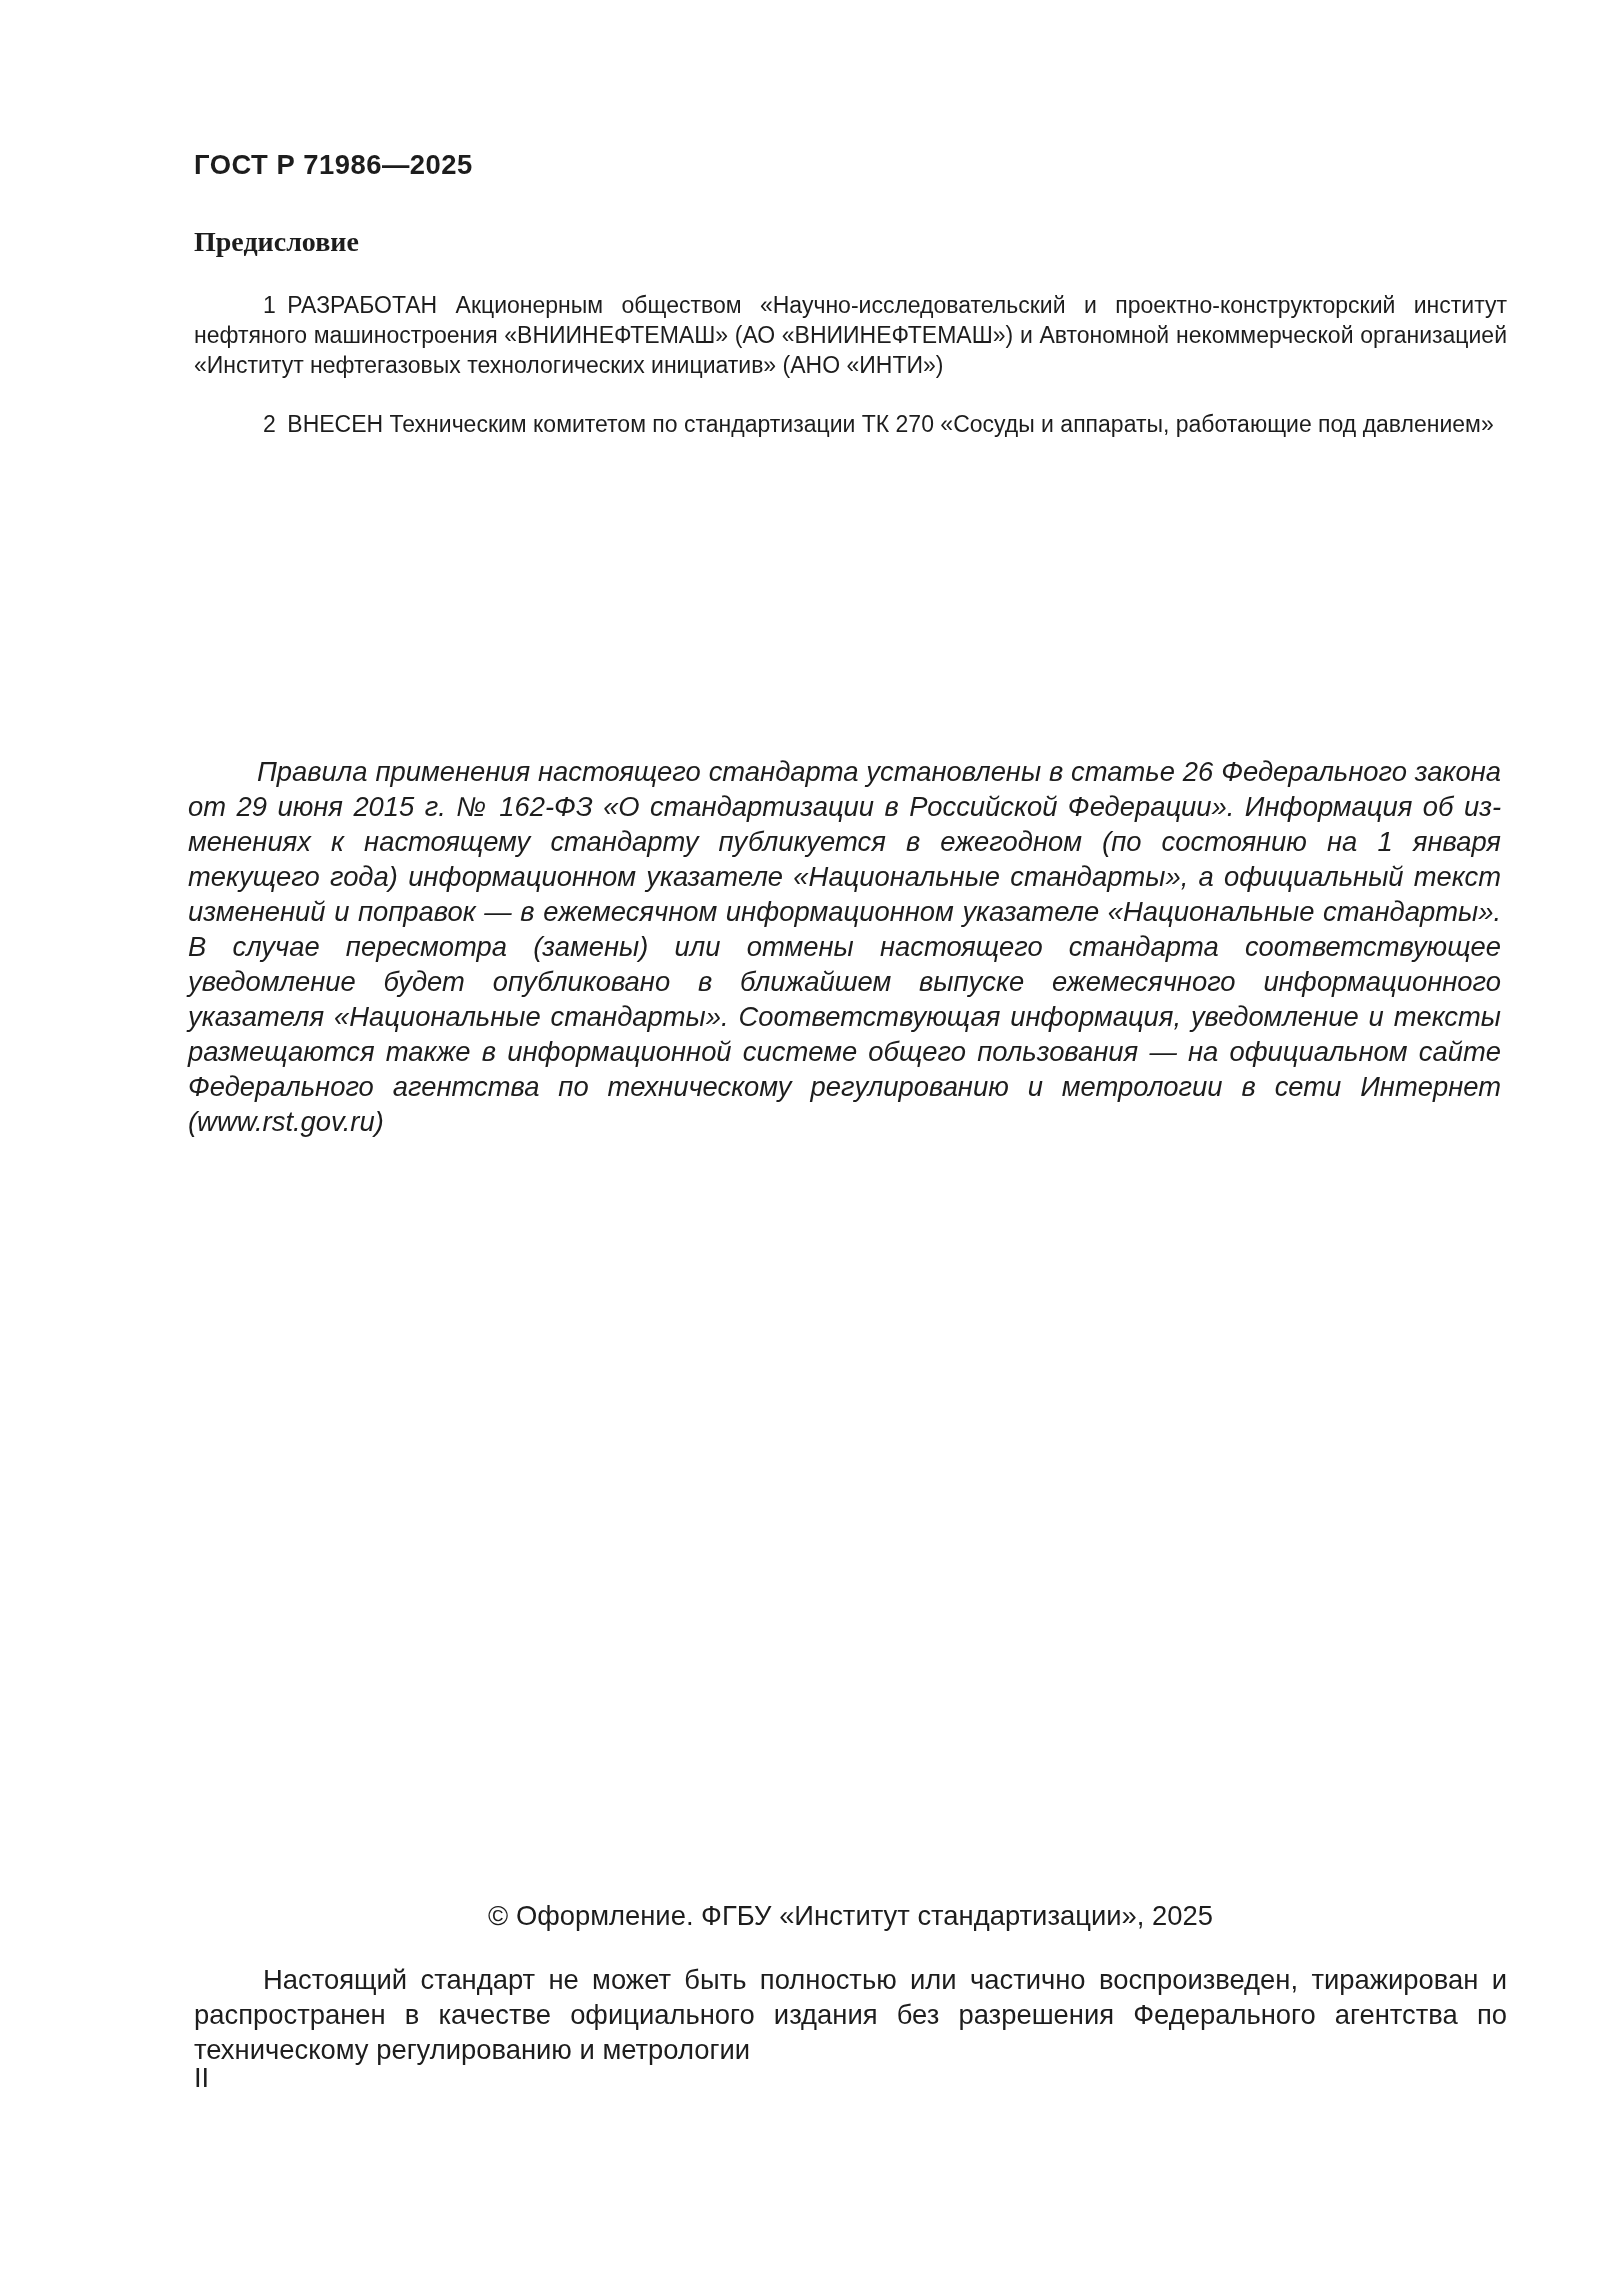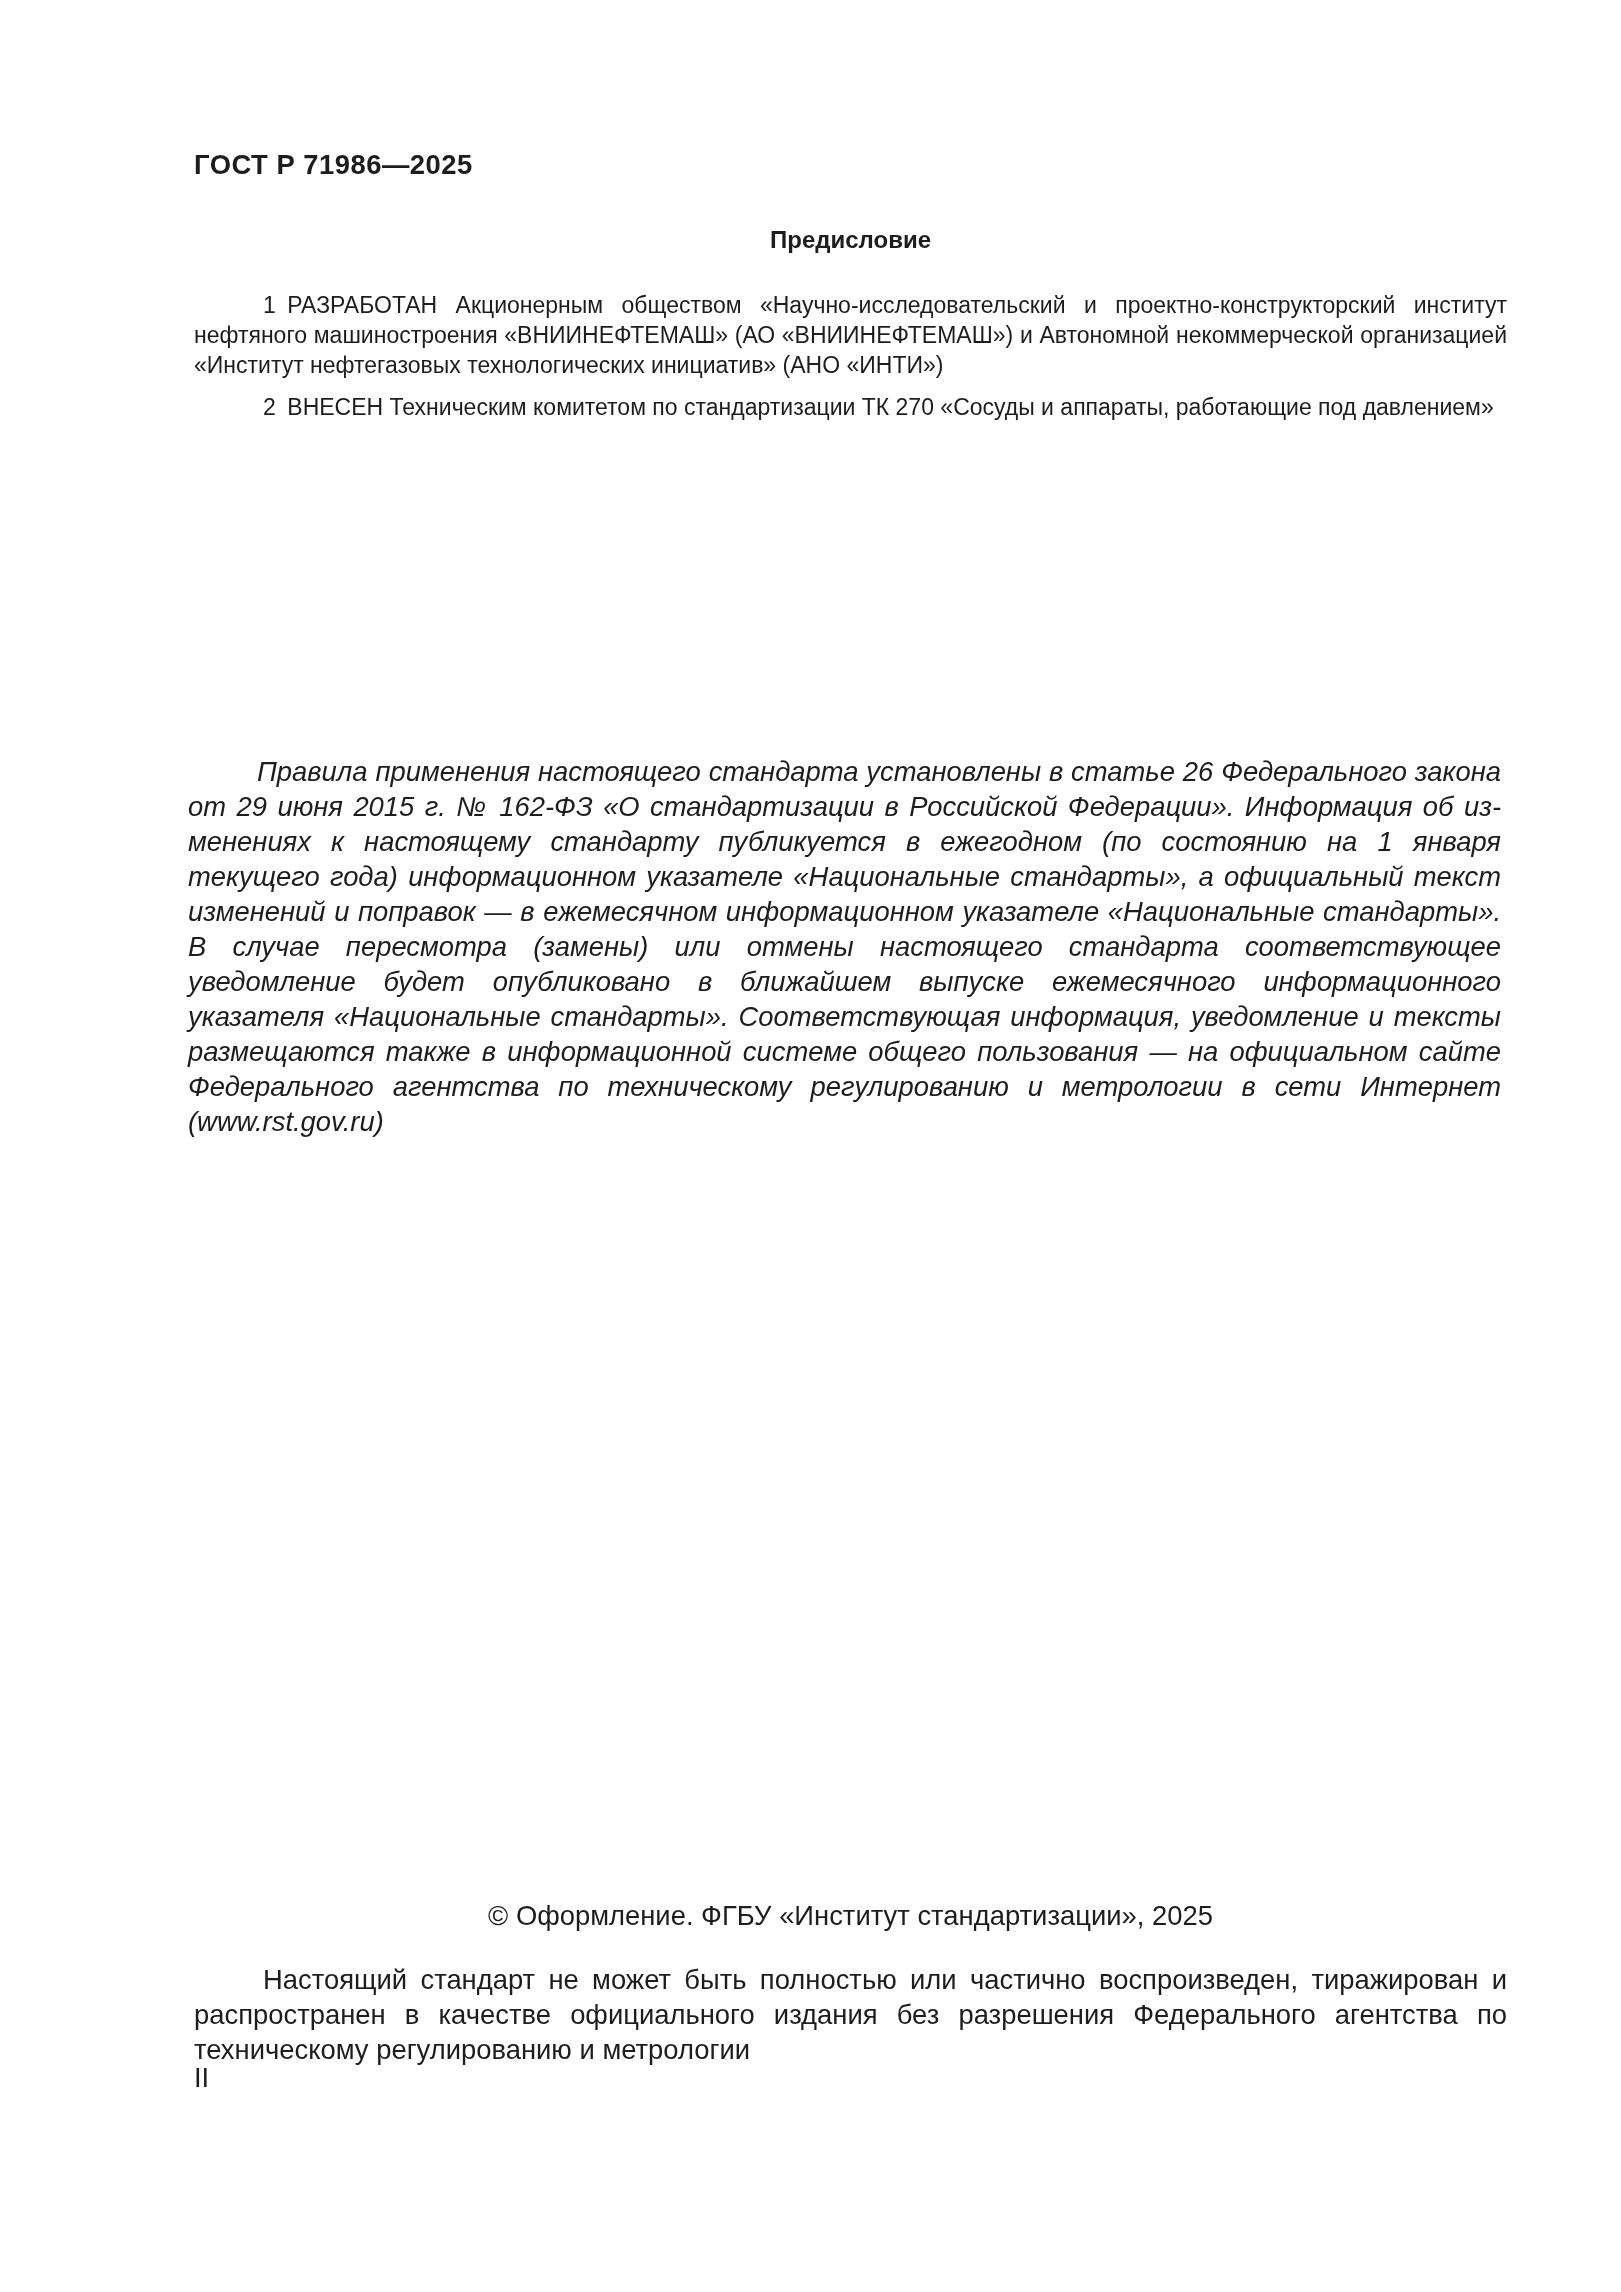--- a/index.html
+++ b/index.html
@@ -24,38 +24,38 @@
     font-size: 27.4px;
     font-weight: bold;
     letter-spacing: 0.5px;
     white-space: nowrap;
   }
   .title {
     position: absolute;
     top: 226px;
     left: 194px;
     width: 1313px;
-    text-align: center;
-    font-size: 24px;
+    font-size: 28px;
     font-weight: bold;
+    font-family: Liberation Serif, serif;
   }
   .foreword {
     position: absolute;
     top: 290px;
     left: 194px;
     width: 1313px;
   }
   .para {
     font-size: 23px;
     line-height: 30px;
     text-align: justify;
     text-indent: 69px;
     hyphens: manual;
   }
-  .para + .para { margin-top: 12px; }
+  .para + .para { margin-top: 29px; }
   .legal-notice {
     position: absolute;
     top: 754px;
     left: 188px;
     width: 1313px;
     font-size: 27.4px;
     line-height: 35px;
     font-style: italic;
     text-align: justify;
     text-indent: 69px;

